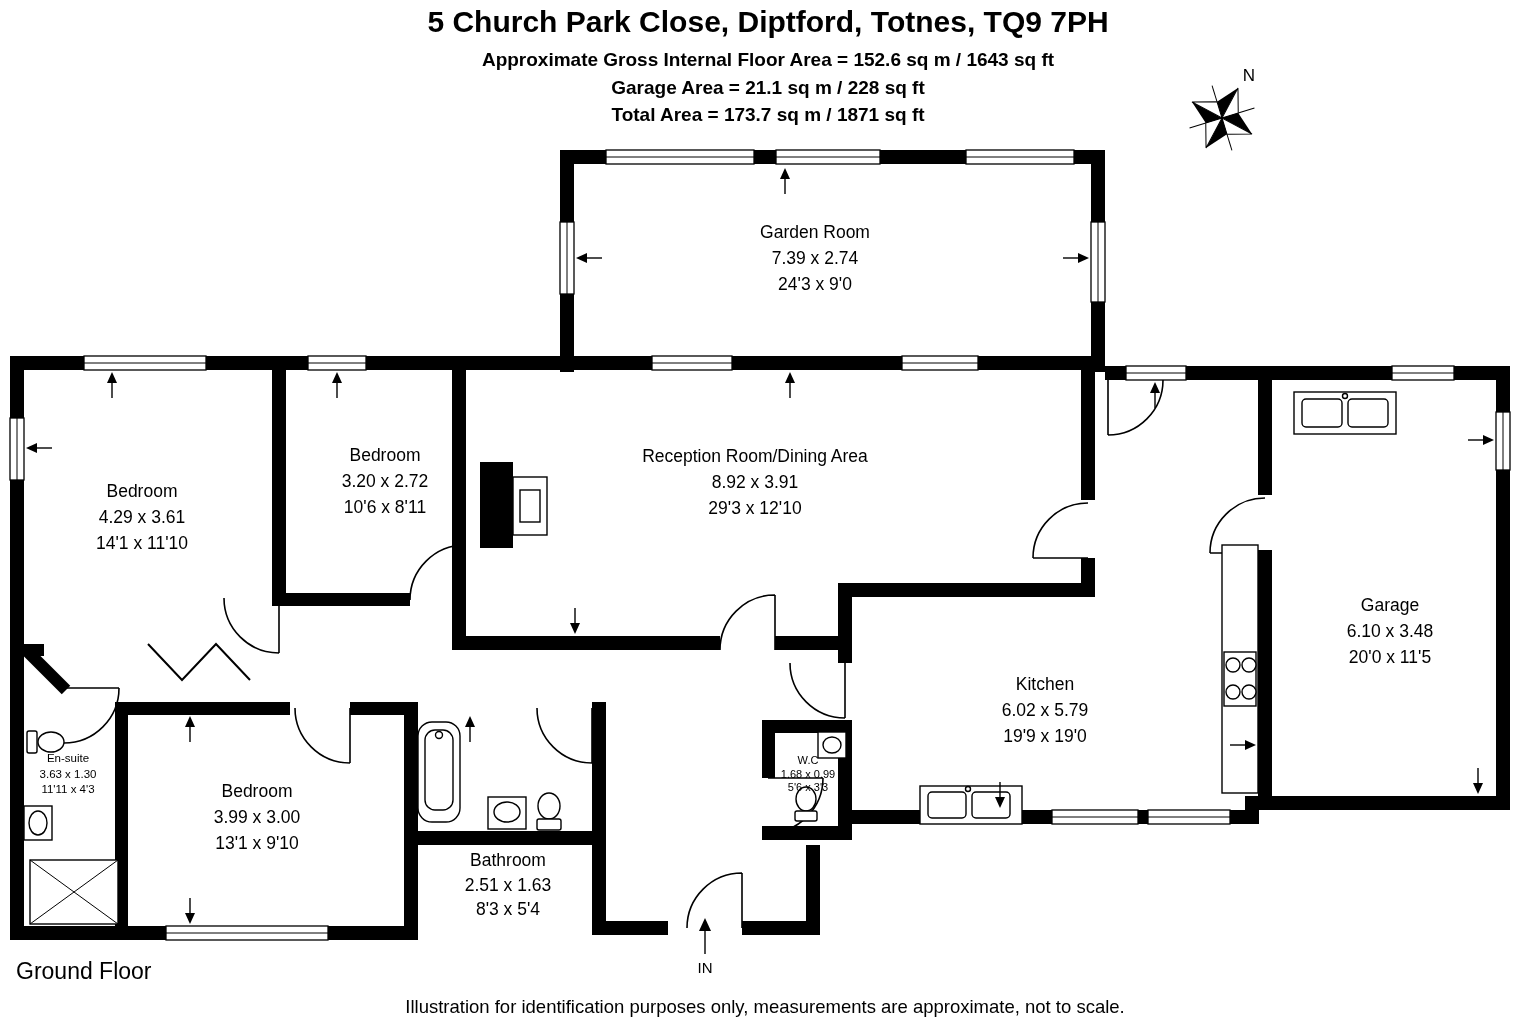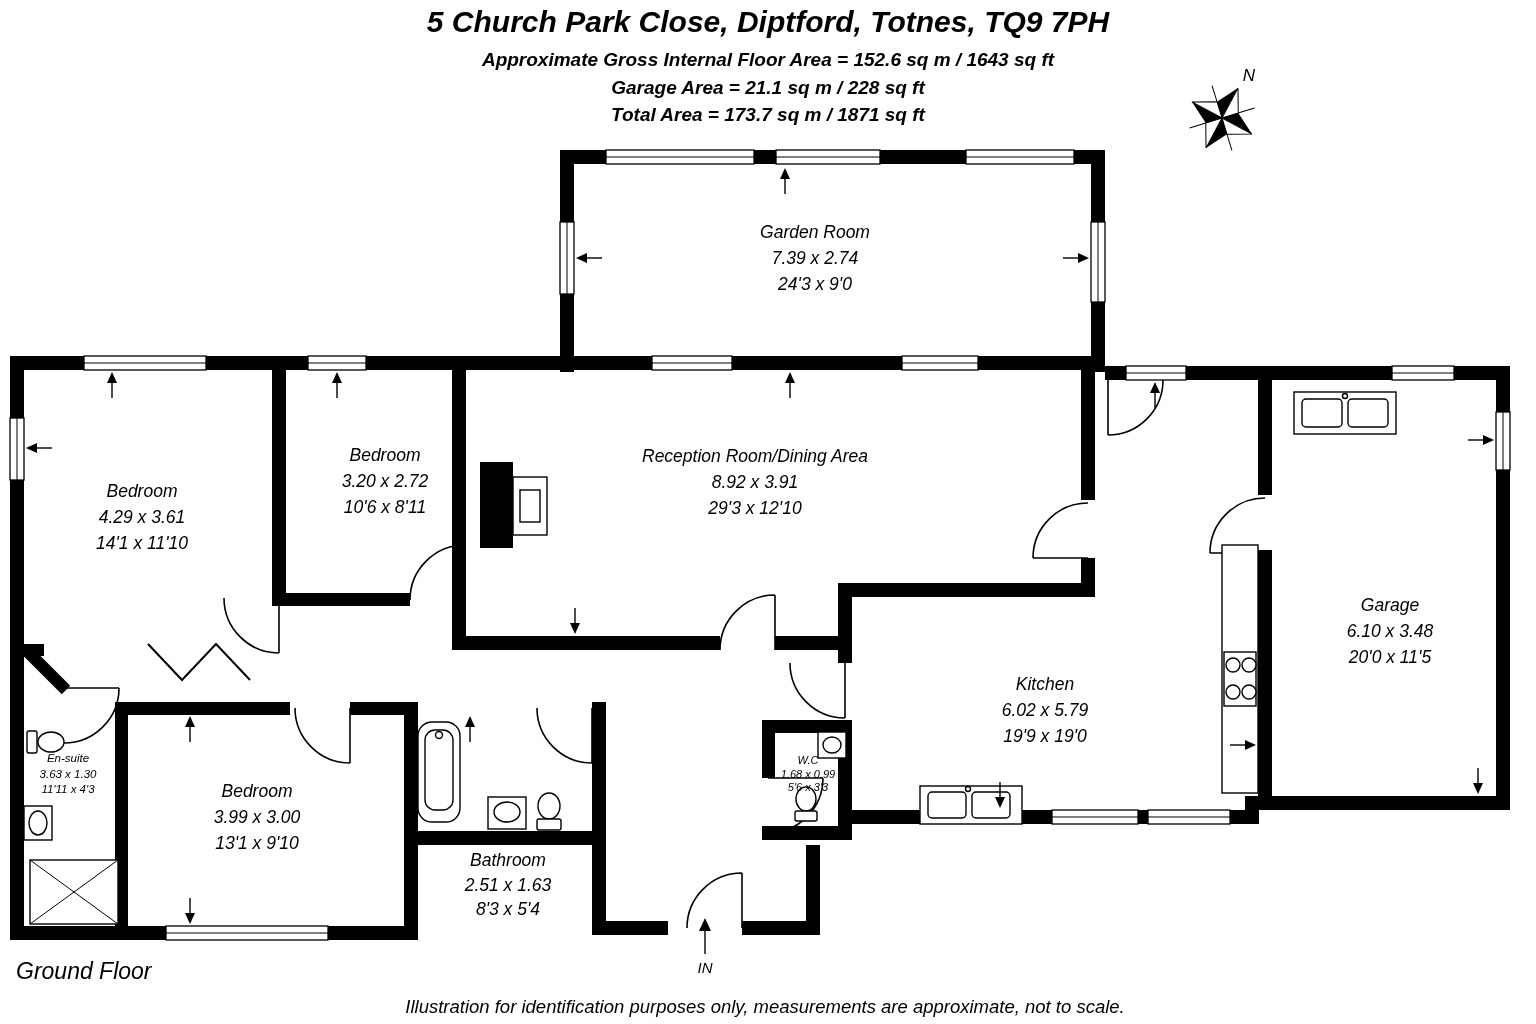--- a/index.html
+++ b/index.html
@@ -1,16 +1,16 @@
 <!DOCTYPE html>
 <html><head>
 <meta charset="utf-8">
 <style>
   html,body{margin:0;padding:0;background:#fff;}
-  .page{position:relative;width:1536px;height:1024px;background:#fff;overflow:hidden;font-style:italic;}
+  .page{position:relative;width:1536px;height:1024px;background:#fff;overflow:hidden;}
   svg{display:block;}
   text{font-family:"Liberation Sans",sans-serif;fill:#000;}
   .title{font-size:30px;font-weight:bold;}
   .sub{font-size:19px;font-weight:bold;}
   .rn{font-size:17.5px;}
   .sm{font-size:11.5px;}
   .xs{font-size:11px;}
   .gf{font-size:23px;}
   .disc{font-size:18.5px;}
   .in{font-size:15px;}

